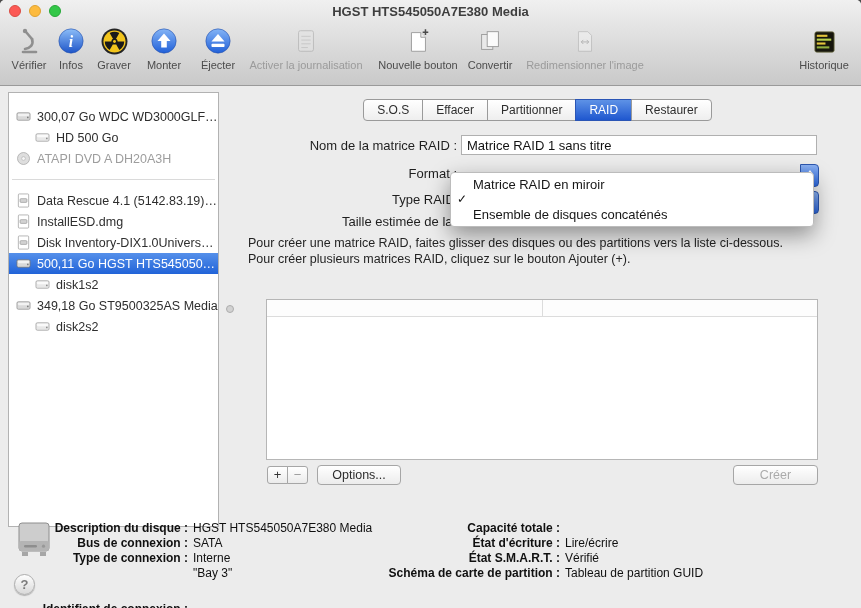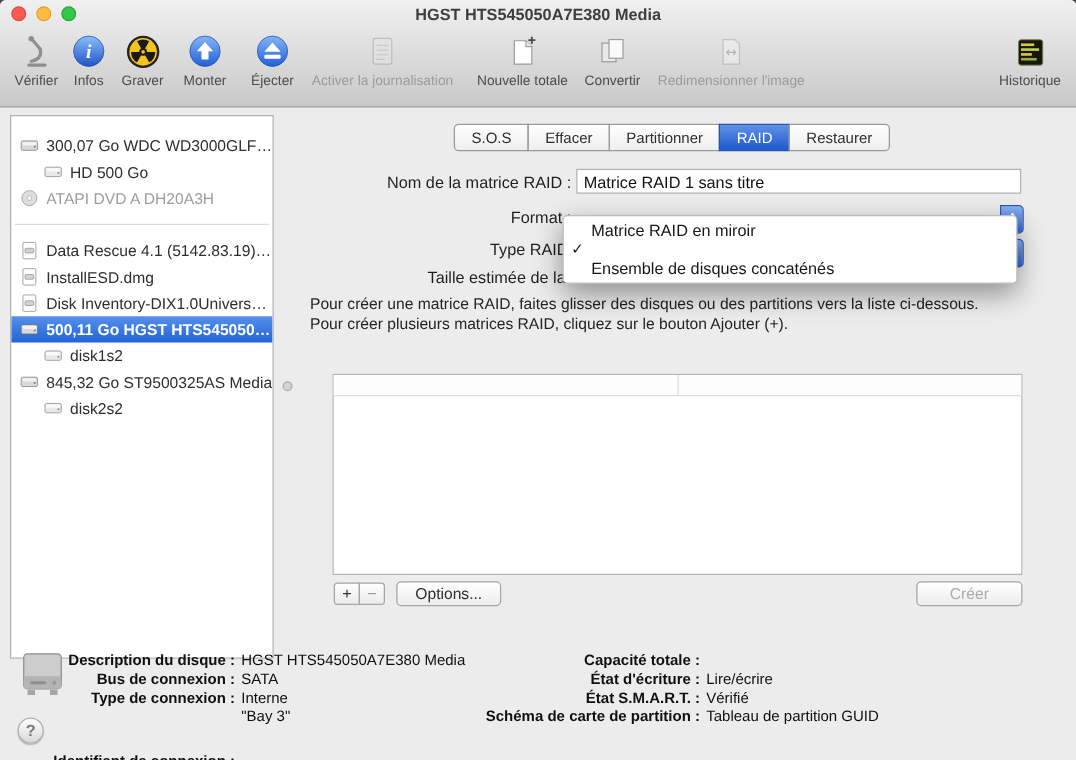--- a/index.html
+++ b/index.html
@@ -29,21 +29,21 @@
 
   
   .sidebar { position:absolute; left:8px; top:92px; width:211px; height:435px;
              background:#fff; border:1px solid #b2b2b2; padding-top:13px; overflow:hidden; }
   .srow { height:21px; display:flex; align-items:center; padding-left:7px; white-space:nowrap; }
   .srow.ind { padding-left:26px; }
   .sicon { width:16px; height:16px; margin-right:5px; flex:0 0 auto; display:flex; align-items:center; }
   .slabel { font-size:12.5px; color:#2e2e2e; overflow:hidden; text-overflow:ellipsis; }
   .srow.dim .slabel { color:#9d9d9d; }
   .srow.selected { background:linear-gradient(#5590ea, #2163d8); }
-  .srow.selected .slabel { color:#fff; font-weight:bold; }
+  .srow.selected .slabel { color:#fff; font-weight:normal; }
   .ssep { height:21px; display:flex; align-items:center; padding:0 3px; }
   .ssep .line { height:1px; background:#dadada; width:100%; }
 
   .splitter-dimple { position:absolute; left:226px; top:305px; width:8px; height:8px;
                      border-radius:50%; background:#d2d2d2; border:1px solid #adadad; }
 
   
   .tabs { position:absolute; top:99px; left:230px; width:615px; display:flex; justify-content:center; }
   .tab { font-size:12px; color:#2e2e2e; padding:3px 13px;
          background:linear-gradient(#ffffff,#eeeeee); border:1px solid #9a9a9a; margin-left:-1px; }
@@ -218,21 +218,21 @@
       </div>
 
       <div class="tbitem" style="left:378px;width:80px;">
         <span class="tbicon">
           <svg width="28" height="28" viewBox="0 0 30 30">
             <path d="M8 6 h10 l5 5 v15 H8 Z" fill="#fff" stroke="#9b9b9b"></path>
             <path d="M18 6 v5 h5" fill="#eee" stroke="#9b9b9b"></path>
             <path d="M23 2.5 v6 M20 5.5 h6" stroke="#4a4a4a" stroke-width="1.6"></path>
           </svg>
         </span>
-        <span class="tblabel">Nouvelle totale</span>
+        <span class="tblabel">Nouvelle bouton</span>
       </div>
 
       <div class="tbitem" style="left:462px;width:56px;">
         <span class="tbicon">
           <svg width="28" height="28" viewBox="0 0 30 30">
             <rect x="6" y="8" width="12" height="16" fill="#e9e9e9" stroke="#9b9b9b"></rect>
             <rect x="12" y="5" width="12" height="16" fill="#fafafa" stroke="#9b9b9b"></rect>
           </svg>
         </span>
         <span class="tblabel">Convertir</span>
@@ -355,21 +355,21 @@
     </div>
 
     <div class="srow">
       <span class="sicon">
         <svg width="15" height="15" viewBox="0 0 16 16">
             <rect x="1" y="4" width="14" height="8" rx="1.5" fill="#d9d9d9" stroke="#8b8b8b" stroke-width="0.75"></rect>
             <rect x="2" y="5" width="12" height="2.6" rx="1.2" fill="#f2f2f2"></rect>
             <circle cx="12.6" cy="9" r="0.9" fill="#7d7d7d"></circle>
           </svg>
       </span>
-      <span class="slabel">845,32 Go ST9500325AS Media</span>
+      <span class="slabel">349,18 Go ST9500325AS Media</span>
     </div>
 
     <div class="srow ind">
       <span class="sicon">
         <svg width="15" height="15" viewBox="0 0 16 16">
             <rect x="1" y="4" width="14" height="8" rx="1.5" fill="#e8e8e8" stroke="#9a9a9a" stroke-width="0.75"></rect>
             <rect x="2" y="5" width="12" height="2.6" rx="1.2" fill="#fafafa"></rect>
             <circle cx="12.6" cy="9" r="0.9" fill="#8d8d8d"></circle>
           </svg>
       </span>

